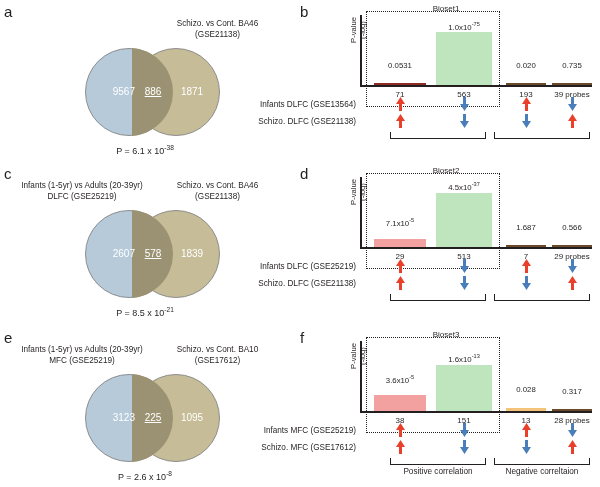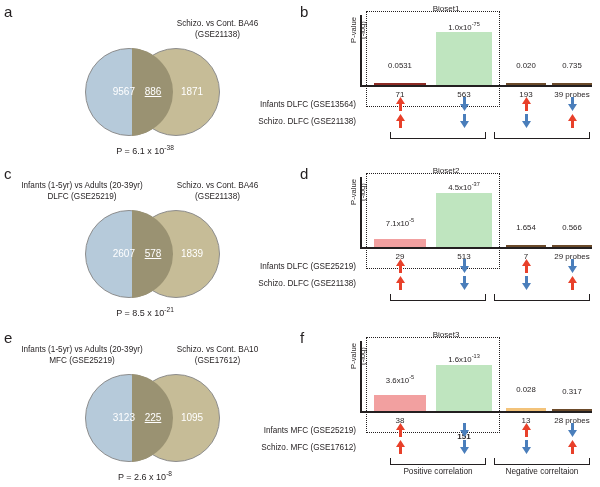--- a/index.html
+++ b/index.html
@@ -322,21 +322,21 @@
 
       <div class="dotted-box" style="left:6px; top:-4px; width:134px; height:96px;"></div>
 
       <div class="bar pink" style="left:14px; width:52px; height:8px;"></div>
       <div class="bar green" style="left:76px; width:56px; height:54px;"></div>
       <div class="bar brown" style="left:146px; width:40px; height:1.6px;"></div>
       <div class="bar brown" style="left:192px; width:40px; height:1.6px;"></div>
 
       <div class="bar-val" style="left:8px; top:40px; width:64px;"><span>7.1x10</span><sup>-5</sup></div>
       <div class="bar-val" style="left:72px; top:4px; width:64px;"><span>4.5x10</span><sup>-37</sup></div>
-      <div class="bar-val" style="left:144px; top:46px; width:44px;">1.654</div>
+      <div class="bar-val" style="left:144px; top:46px; width:44px;">1.687</div>
       <div class="bar-val" style="left:190px; top:46px; width:44px;">0.566</div>
 
       <div class="count" style="left:10px; top:75px; width:60px;">29</div>
       <div class="count" style="left:74px; top:75px; width:60px;">513</div>
       <div class="count" style="left:144px; top:75px; width:44px;">7</div>
       <div class="count" style="left:184px; top:75px; width:56px;">29 probes</div>
     </div>
 
     <div class="arrow-rowlabel" style="left:-66px; top:96px; width:112px;">Infants DLFC (GSE25219)</div>
     <div class="arrow-rowlabel" style="left:-66px; top:113px; width:112px;">Schizo. DLFC (GSE21138)</div>
@@ -424,21 +424,21 @@
       <div class="bar green" style="left:76px; width:56px; height:46px;"></div>
       <div class="bar orange" style="left:146px; width:40px; height:3px;"></div>
       <div class="bar brown" style="left:192px; width:40px; height:1.6px;"></div>
 
       <div class="bar-val" style="left:8px; top:33px; width:64px;"><span>3.6x10</span><sup>-5</sup></div>
       <div class="bar-val" style="left:72px; top:12px; width:64px;"><span>1.6x10</span><sup>-13</sup></div>
       <div class="bar-val" style="left:144px; top:44px; width:44px;">0.028</div>
       <div class="bar-val" style="left:190px; top:46px; width:44px;">0.317</div>
 
       <div class="count" style="left:10px; top:75px; width:60px;">38</div>
-      <div class="count" style="left:74px; top:91px; width:60px;font-weight:bold;">151</div>
+      <div class="count" style="left:74px; top:75px; width:60px;">151</div>
       <div class="count" style="left:144px; top:75px; width:44px;">13</div>
       <div class="count" style="left:184px; top:75px; width:56px;">28 probes</div>
     </div>
 
     <div class="arrow-rowlabel" style="left:-66px; top:96px; width:112px;">Infants MFC (GSE25219)</div>
     <div class="arrow-rowlabel" style="left:-66px; top:113px; width:112px;">Schizo. MFC (GSE17612)</div>
 
     <div class="arrow" style="left:85px; top:92px;">
         <svg viewBox="0 0 11 16">
           <path d="M5.5 1 L10 8 L7 8 L7 15 L4 15 L4 8 L1 8 Z" fill="#e8402a"></path>

